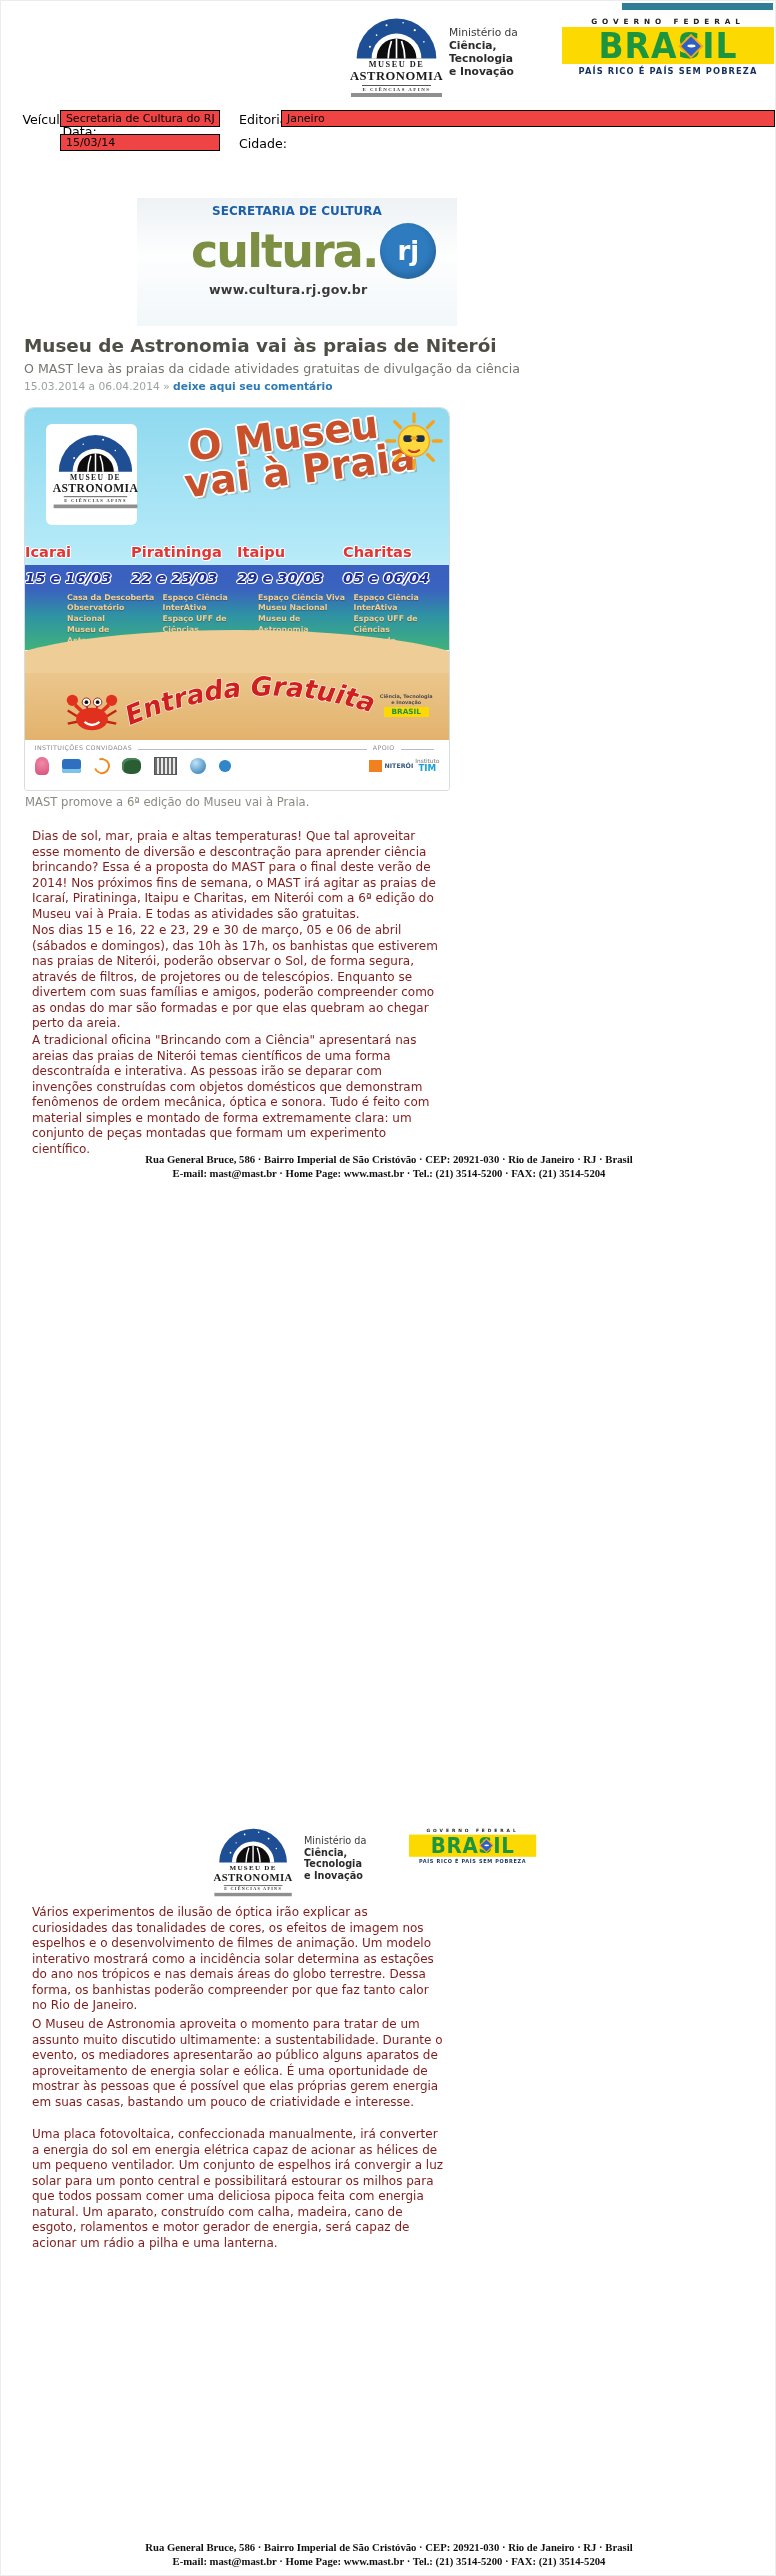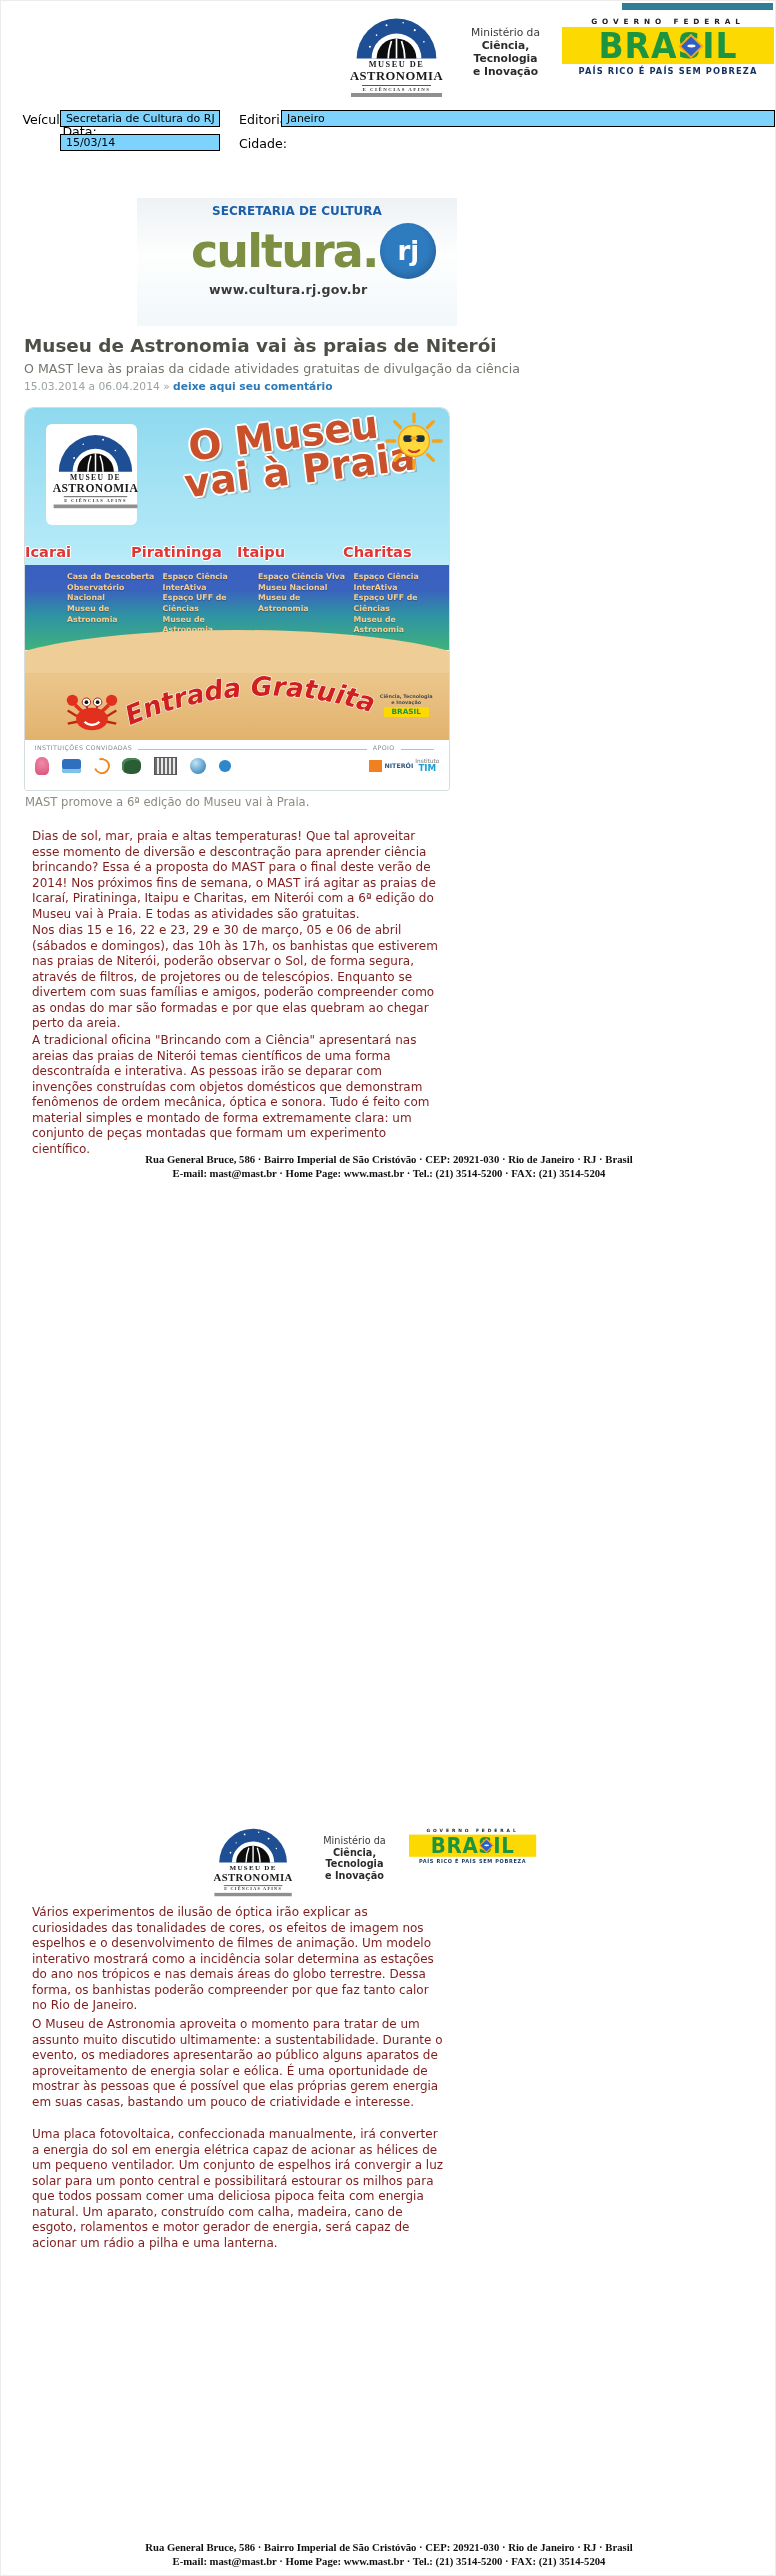--- a/index.html
+++ b/index.html
@@ -9,37 +9,37 @@
 
   
   .mast-logo{width:99px;text-align:center;color:#1b1b1b;}
   .mast-logo svg{display:block;margin:0 auto;width:83px;height:46px;}
   .mast-l1{font:600 8.3px "Liberation Serif",serif;letter-spacing:1.5px;margin-top:1px;}
   .mast-l2{font:700 12.6px "Liberation Serif",serif;letter-spacing:0.5px;}
   .mast-l3{font:600 4.9px "Liberation Serif",serif;letter-spacing:1.5px;color:#333;border-top:1px solid #555;width:70%;margin:1px auto 0;padding-top:1px;}
   .mast-bar{height:3.9px;background:#8f8f8f;width:92%;margin:1.9px auto 0;}
 
   
-  .ministry{text-align:center;font-size:10.7px;line-height:13px;color:#3a3a3a;}
+  .ministry{font-size:10.7px;line-height:13px;color:#3a3a3a;}
   .ministry .b{font-weight:bold;color:#2b2b2b;}
 
   
   .brasil{width:212px;}
   .brasil .gov{font-size:7.3px;font-weight:bold;letter-spacing:4.9px;color:#222;text-align:center;white-space:nowrap;margin-bottom:1.9px;}
   .brasil .yellow{position:relative;height:37px;background:#fcd900;display:flex;align-items:center;justify-content:center;overflow:hidden;}
   .brasil .word{font-size:33px;font-weight:800;color:#1d9440;letter-spacing:1px;transform:scaleY(1.08);font-family:"DejaVu Sans",sans-serif;}
   .brasil .diamond{position:absolute;left:61%;top:18.4px;width:13.6px;height:13.6px;background:#2d5fc4;
                    transform:translate(-50%,-50%) rotate(45deg);box-shadow:0 0 0 1.9px #f2a71b;}
   .brasil .diamond i{position:absolute;left:2.9px;top:4.9px;width:7.8px;height:2.9px;background:#fff;border-radius:50%;transform:rotate(-45deg);}
   .brasil .slogan{font-size:8.3px;font-weight:bold;letter-spacing:1.1px;color:#15305e;text-align:center;margin-top:1.9px;white-space:nowrap;}
   .top-accent{background:#2f7e95;}
 
   
   .flabel{font-size:12.6px;color:#000;}
-  .fbox{border:1px solid #000;font-size:11px;color:#000;padding:1px 4.9px 0;height:13.6px;white-space:nowrap;overflow:hidden;background:#7dd3fc;}
+  .fbox{border:1px solid #000;font-size:11px;color:#000;padding:1px 4.9px 0;height:13.6px;white-space:nowrap;overflow:hidden;background:#ef4444;}
 
   
   #banner{left:136px;top:197px;width:320px;height:128px;background:linear-gradient(180deg,#eef2f5 0%,#fdfefe 45%,#f2f7fa 100%);}
   .secretaria{padding-top:5.8px;text-align:center;font-weight:bold;font-size:12px;color:#1c5fa8;}
   .cultura-row{position:absolute;left:54px;top:25px;display:flex;align-items:center;}
   .cultura-word{font-size:46px;font-weight:bold;color:#7d8f42;letter-spacing:-1.9px;}
   .rj-badge{width:56px;height:56px;border-radius:50%;background:#2e7bbf;color:#fff;font-size:26px;font-weight:bold;
             display:flex;align-items:center;justify-content:center;margin-left:2.9px;box-shadow:inset -1.9px -3.9px 7.8px rgba(0,0,0,.18);}
   .site-url{position:absolute;left:72px;top:84px;font-size:12.6px;font-weight:bold;color:#3a3a3a;letter-spacing:0.2px;}
 
@@ -229,20 +229,26 @@
     </svg>
 
     <div class="p-names p-row">
       <div>Icarai</div>
       <div>Piratininga</div>
       <div>Itaipu</div>
       <div>Charitas</div>
     </div>
 
     <div class="p-band">
+      <div class="p-dates p-row">
+        <div>15 e 16/03</div>
+        <div>22 e 23/03</div>
+        <div>29 e 30/03</div>
+        <div>05 e 06/04</div>
+      </div>
       <div class="p-venues p-row">
         <div>
           <div>Casa da Descoberta</div>
           <div>Observatório Nacional</div>
           <div>Museu de Astronomia</div>
         </div>
         <div>
           <div>Espaço Ciência InterAtiva</div>
           <div>Espaço UFF de Ciências</div>
           <div>Museu de Astronomia</div>

